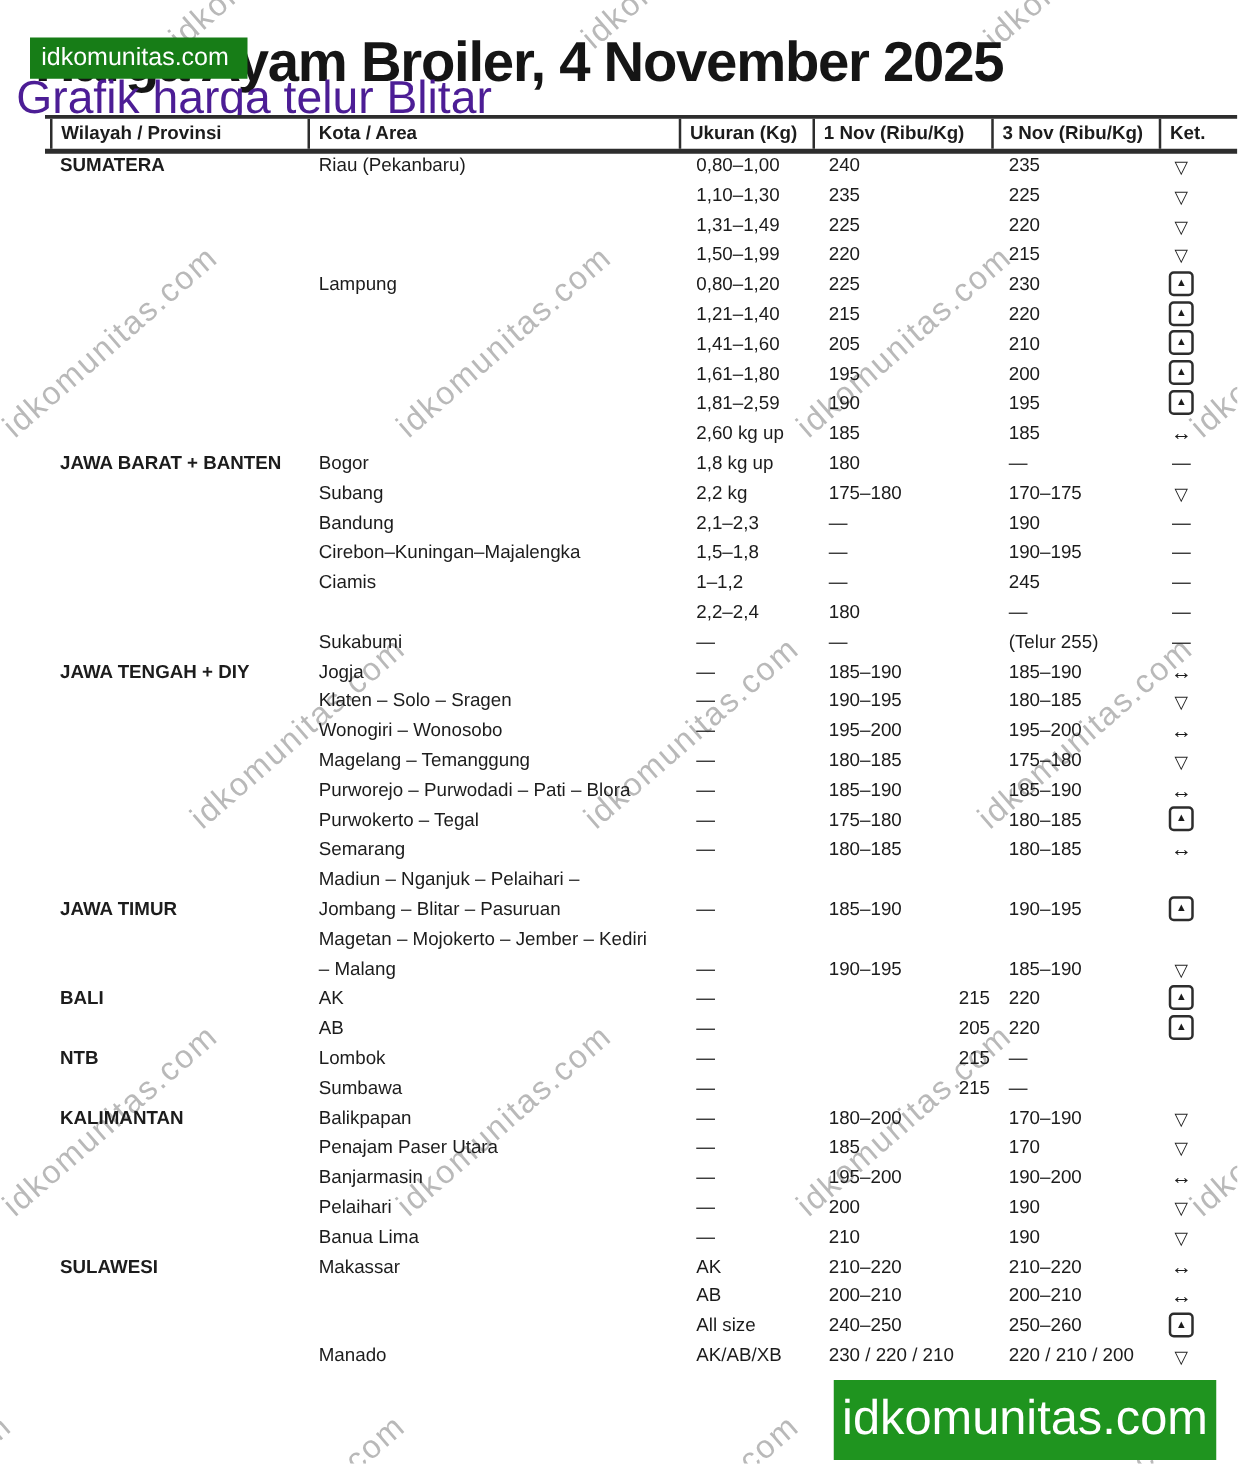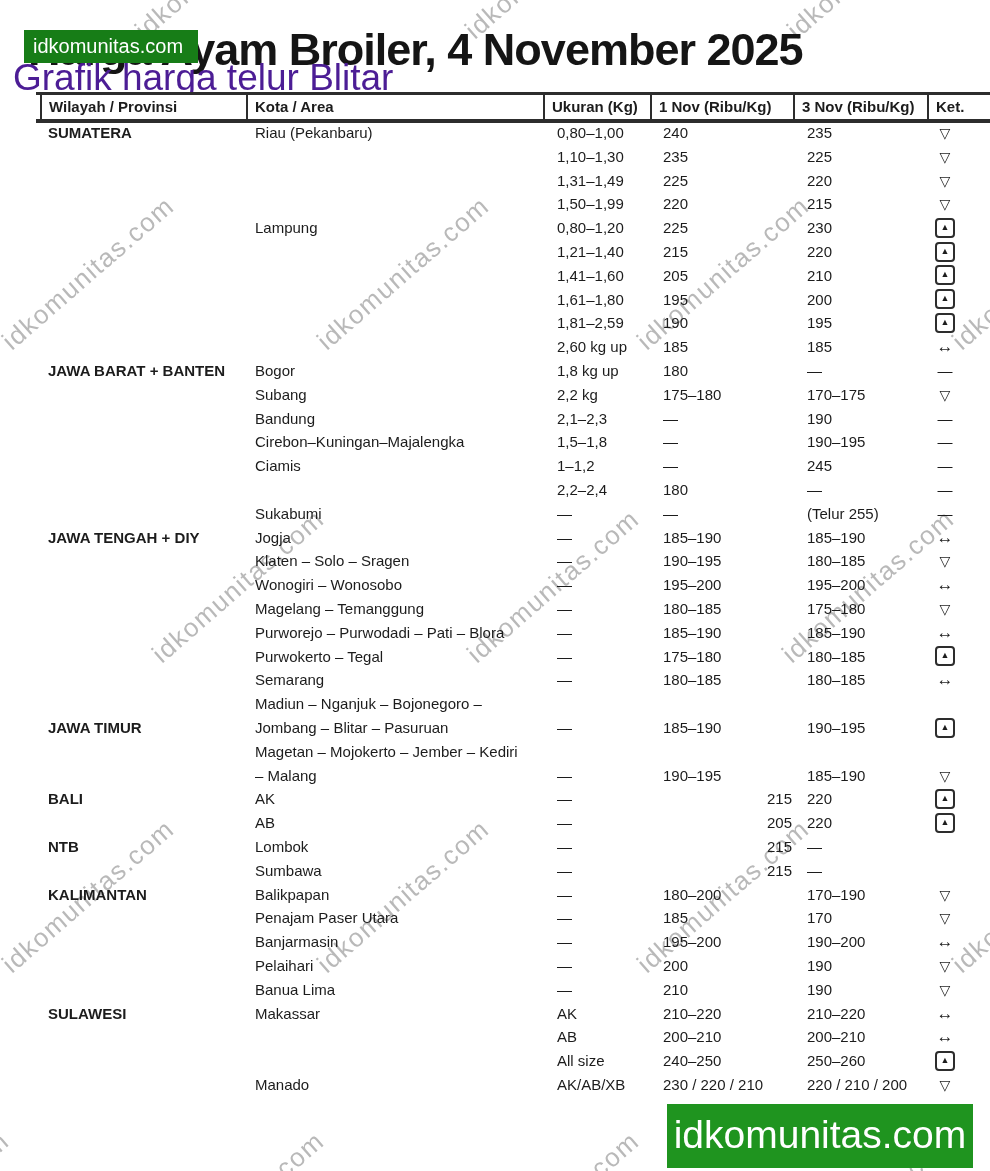--- a/index.html
+++ b/index.html
@@ -298,21 +298,21 @@
       <div class="row" style="top: 668.4px;">
         <div class="cell region"></div>
         <div class="cell city">Semarang</div>
         <div class="cell size">—</div>
         <div class="cell nov1">180–185</div>
         <div class="cell nov3">180–185</div>
         <div class="cell ket"><span class="flat">↔</span></div>
       </div>
       <div class="row" style="top: 692.2px;">
         <div class="cell region"></div>
-        <div class="cell city">Madiun – Nganjuk – Bojonegoro –</div>
+        <div class="cell city">Madiun – Nganjuk – Pelaihari –</div>
         <div class="cell size"></div>
         <div class="cell nov1"></div>
         <div class="cell nov3"></div>
         <div class="cell ket"></div>
       </div>
       <div class="row" style="top: 716px;">
         <div class="cell region">JAWA TIMUR</div>
         <div class="cell city">Jombang – Blitar – Pasuruan</div>
         <div class="cell size">—</div>
         <div class="cell nov1">185–190</div>

